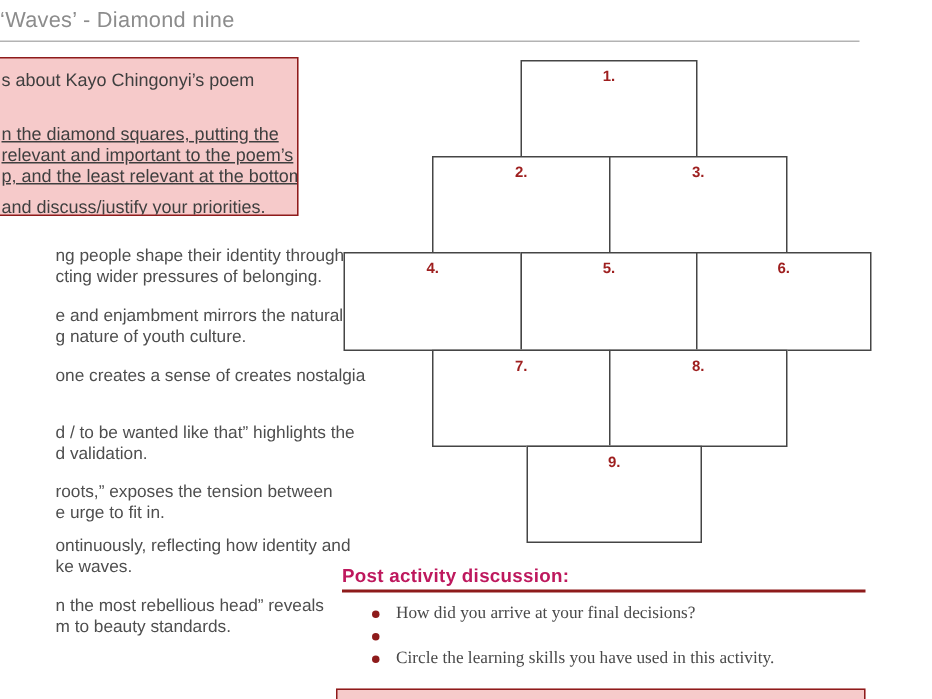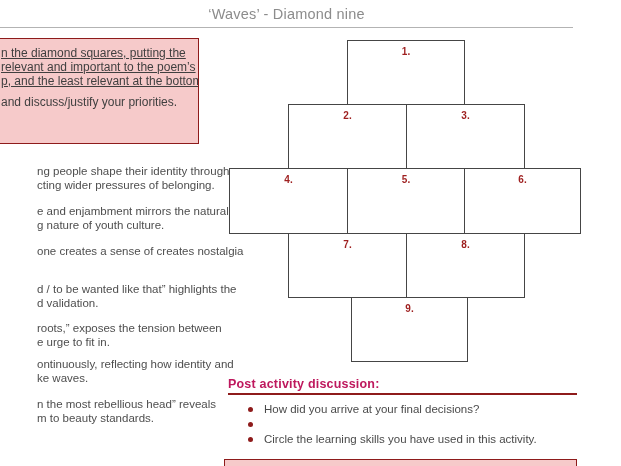--- a/index.html
+++ b/index.html
@@ -3,21 +3,21 @@
 <meta charset="utf-8">
 <style>
   html,body{margin:0;padding:0;background:#ffffff;}
   .frame{
     position:relative;width:621px;height:466px;overflow:hidden;
     background:#ffffff;font-family:"Liberation Sans",sans-serif;
     color:#4e4e4e;
   }
   
   .slide-title{
-    position:absolute;top:6px;left:0;width:573px;text-align:center;
+    position:absolute;top:6px;left:0;width:573px;text-align:left;
     font-size:14.5px;color:#8c8c8c;letter-spacing:.2px;
   }
   .header-rule{
     position:absolute;top:27px;left:0;width:573px;height:1px;background:#b3b3b3;
   }
   
   .instruction-box{
     position:absolute;left:-22px;top:38px;width:221px;height:106px;
     box-sizing:border-box;border:1.6px solid #8e1b1b;background:#f6caca;
     padding:7px 0 0 22px;color:#3f3f3f;font-size:12px;line-height:14px;
@@ -40,21 +40,21 @@
     display:inline-block;margin-top:5px;font-size:10px;font-weight:bold;color:#9e1f1f;
   }
   
   .disc-heading{
     position:absolute;left:228px;top:377px;margin:0;
     font-size:12.5px;font-weight:bold;color:#be185d;letter-spacing:.2px;
   }
   .disc-rule{
     position:absolute;left:228px;top:393px;width:349px;height:2px;background:#8e1b1b;
   }
-  .disc-list{position:absolute;left:246px;top:402px;margin:0;padding:0;list-style:none;}
+  .disc-list{position:absolute;left:246px;top:402px;margin:0;padding:0;list-style:none;font-family:Liberation Serif, serif;}
   .disc-list li{
     position:relative;margin:0;padding:0 0 0 18px;height:15px;
     font-size:11.5px;line-height:15px;color:#4a4a4a;white-space:nowrap;
   }
   .disc-list .dot{
     position:absolute;left:2px;top:5px;width:5px;height:5px;border-radius:50%;
     background:#8e1b1b;
   }
   
   .bottom-box{
@@ -64,20 +64,23 @@
 </style>
 </head>
 <body>
 
 <div class="frame">
 
   <div class="slide-title">‘Waves’ - Diamond nine</div>
   <div class="header-rule"></div>
 
   <div class="instruction-box">
+    <p class="p1">
+      <span>s about Kayo Chingonyi’s poem</span>
+    </p>
     <p class="p2">
       <span>n the diamond squares, putting the</span><br>
       <span>relevant and important to the poem’s</span><br>
       <span>p, and the least relevant at the bottom.</span>
     </p>
     <p class="p3">
       <span>and discuss/justify your priorities.</span>
     </p>
   </div>
 

